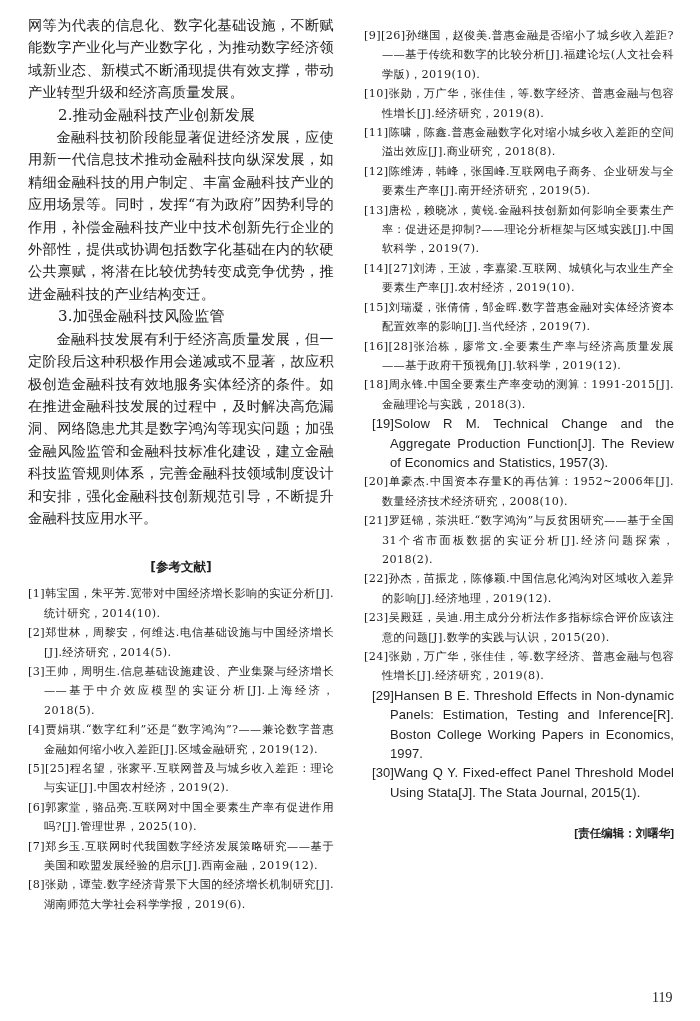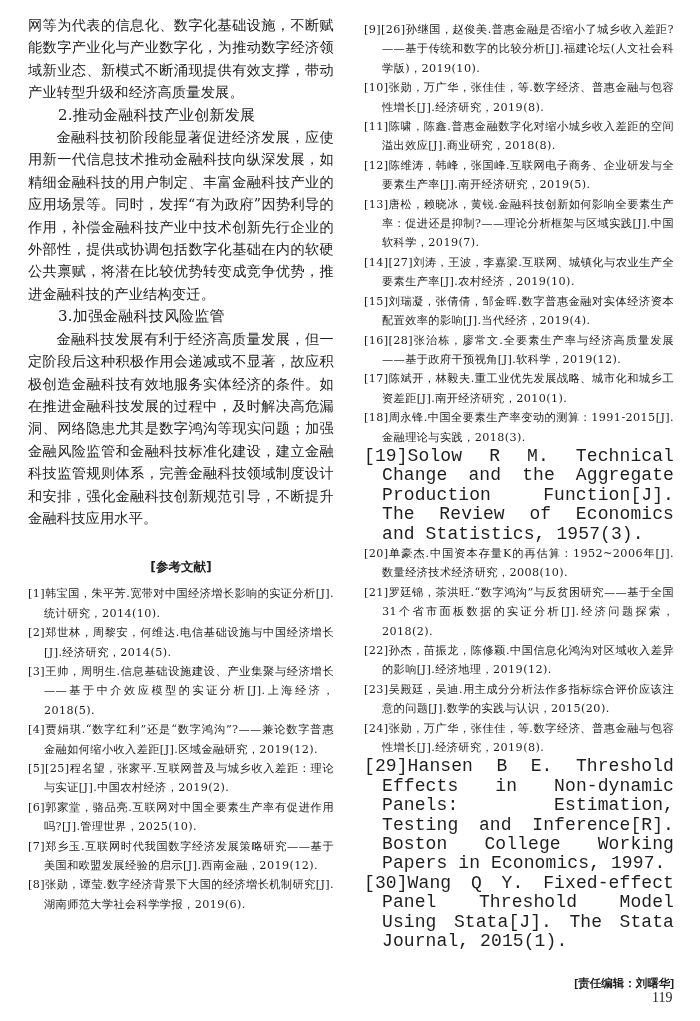--- a/index.html
+++ b/index.html
@@ -1,25 +1,25 @@
 <!DOCTYPE html>
 <html><head>
 <meta charset="utf-8">
 <style>
   html, body { margin: 0; padding: 0; background: #ffffff; }
   body { width: 700px; height: 1021px; position: relative; overflow: hidden; color: #1e1e1e; }
   .page { position: absolute; left: 0; top: 0; width: 700px; height: 759px; }
   .col-left { position: absolute; left: 28px; top: 14px; width: 306px; font-family: "DejaVu Serif", serif; }
-  .col-right { position: absolute; left: 364px; top: 20px; width: 310px; font-family: "DejaVu Serif", serif; }
+  .col-right { position: absolute; left: 364px; top: 26px; width: 310px; font-family: "DejaVu Serif", serif; }
   .body-p { font-size: 14.2px; line-height: 22.4px; margin: 0; text-align: justify; text-indent: 2em; letter-spacing: 0.2px; }
   .body-p.noindent { text-indent: 0; }
   .subhead { font-size: 15px; line-height: 22.4px; margin: 0; text-indent: 2em; letter-spacing: 0.2px; }
   .refs-title { text-align: center; font-family: "DejaVu Sans", sans-serif; font-weight: bold; font-size: 12.5px; margin: 30px 0 8px 0; }
   .ref { font-size: 11.2px; line-height: 19.4px; margin: 0 0 0 0; padding-left: 16px; text-indent: -16px; text-align: justify; letter-spacing: 0.4px; }
-  .ref.en { font-family: Liberation Mono, monospace; font-size: 18px; letter-spacing: 0.1px; }
+  .ref.en { font-family: Liberation Sans, sans-serif; font-size: 13px; letter-spacing: 0.1px; margin-left: 8px; }
   .right-refs .ref { padding-left: 18px; text-indent: -18px; }
   .editor { text-align: right; font-family: Liberation Sans, sans-serif; font-weight: bold; font-size: 11.5px; margin-top: 24px; }
   .page-num { position: absolute; left: 652px; top: 990px; font-family: "Liberation Serif", serif; font-size: 14px; }
 </style>
 </head>
 <body>
 
 <div class="page">
 
   <div class="col-left">
@@ -43,23 +43,22 @@
   </div>
 
   <div class="col-right">
     <div class="right-refs">
       <p class="ref">[9][26]孙继国，赵俊美.普惠金融是否缩小了城乡收入差距?——基于传统和数字的比较分析[J].福建论坛(人文社会科学版)，2019(10).</p>
       <p class="ref">[10]张勋，万广华，张佳佳，等.数字经济、普惠金融与包容性增长[J].经济研究，2019(8).</p>
       <p class="ref">[11]陈啸，陈鑫.普惠金融数字化对缩小城乡收入差距的空间溢出效应[J].商业研究，2018(8).</p>
       <p class="ref">[12]陈维涛，韩峰，张国峰.互联网电子商务、企业研发与全要素生产率[J].南开经济研究，2019(5).</p>
       <p class="ref">[13]唐松，赖晓冰，黄锐.金融科技创新如何影响全要素生产率：促进还是抑制?——理论分析框架与区域实践[J].中国软科学，2019(7).</p>
       <p class="ref">[14][27]刘涛，王波，李嘉梁.互联网、城镇化与农业生产全要素生产率[J].农村经济，2019(10).</p>
-      <p class="ref">[15]刘瑞凝，张倩倩，邹金晖.数字普惠金融对实体经济资本配置效率的影响[J].当代经济，2019(4).</p>
+      <p class="ref">[15]刘瑞凝，张倩倩，邹金晖.数字普惠金融对实体经济资本配置效率的影响[J].当代经济，2019(7).</p>
       <p class="ref">[16][28]张治栋，廖常文.全要素生产率与经济高质量发展——基于政府干预视角[J].软科学，2019(12).</p>
-      <p class="ref">[17]陈斌开，林毅夫.重工业优先发展战略、城市化和城乡工资差距[J].南开经济研究，2010(1).</p>
       <p class="ref">[18]周永锋.中国全要素生产率变动的测算：1991-2015[J].金融理论与实践，2018(3).</p>
       <p class="ref en">[19]Solow R M. Technical Change and the Aggregate Production Function[J]. The Review of Economics and Statistics, 1957(3).</p>
       <p class="ref">[20]单豪杰.中国资本存量K的再估算：1952~2006年[J].数量经济技术经济研究，2008(10).</p>
       <p class="ref">[21]罗廷锦，茶洪旺.“数字鸿沟”与反贫困研究——基于全国31个省市面板数据的实证分析[J].经济问题探索，2018(2).</p>
       <p class="ref">[22]孙杰，苗振龙，陈修颖.中国信息化鸿沟对区域收入差异的影响[J].经济地理，2019(12).</p>
       <p class="ref">[23]吴殿廷，吴迪.用主成分分析法作多指标综合评价应该注意的问题[J].数学的实践与认识，2015(20).</p>
       <p class="ref">[24]张勋，万广华，张佳佳，等.数字经济、普惠金融与包容性增长[J].经济研究，2019(8).</p>
       <p class="ref en">[29]Hansen B E. Threshold Effects in Non-dynamic Panels: Estimation, Testing and Inference[R]. Boston College Working Papers in Economics, 1997.</p>
       <p class="ref en">[30]Wang Q Y. Fixed-effect Panel Threshold Model Using Stata[J]. The Stata Journal, 2015(1).</p>
     </div>

